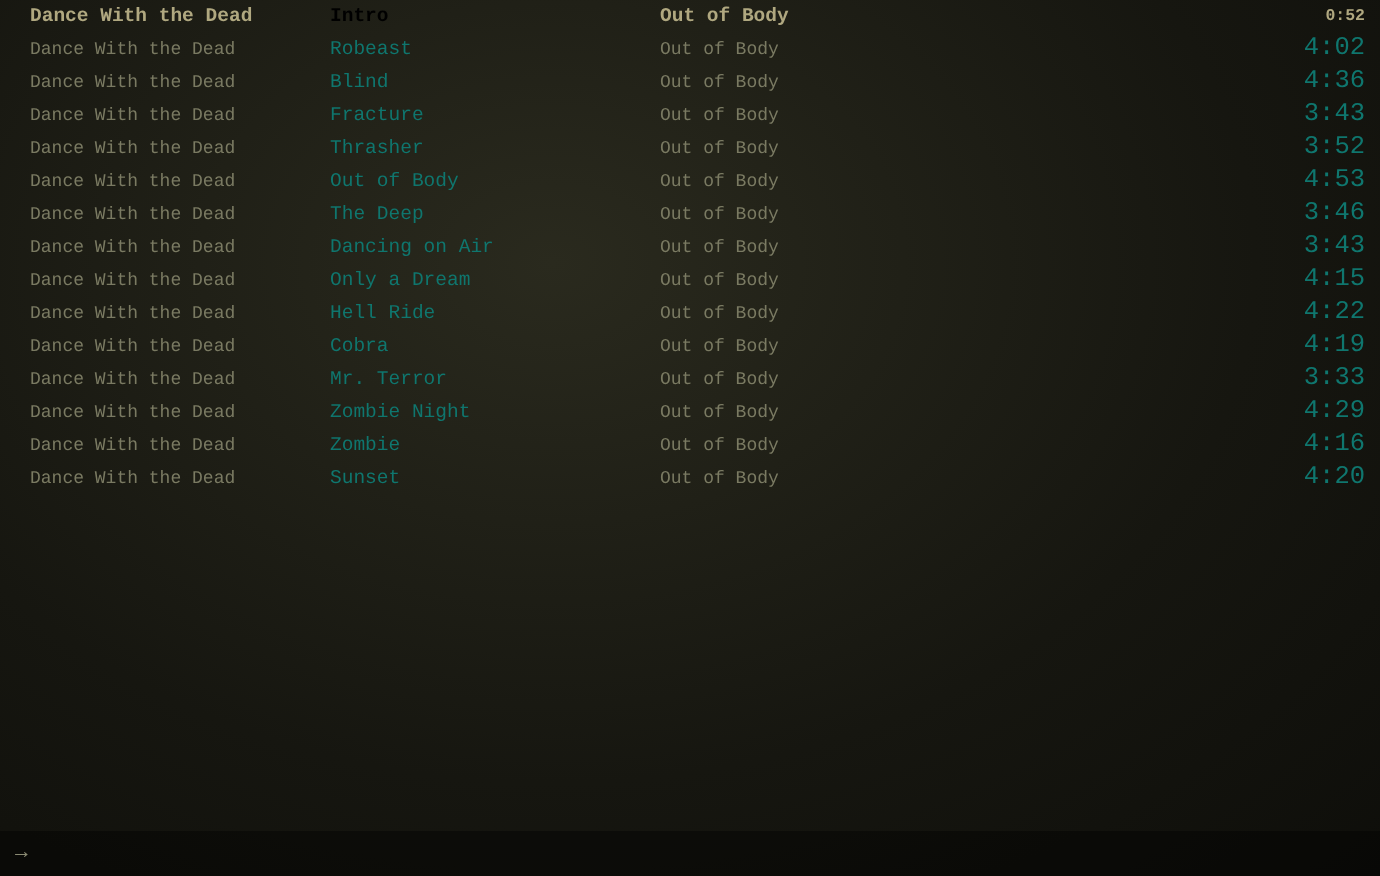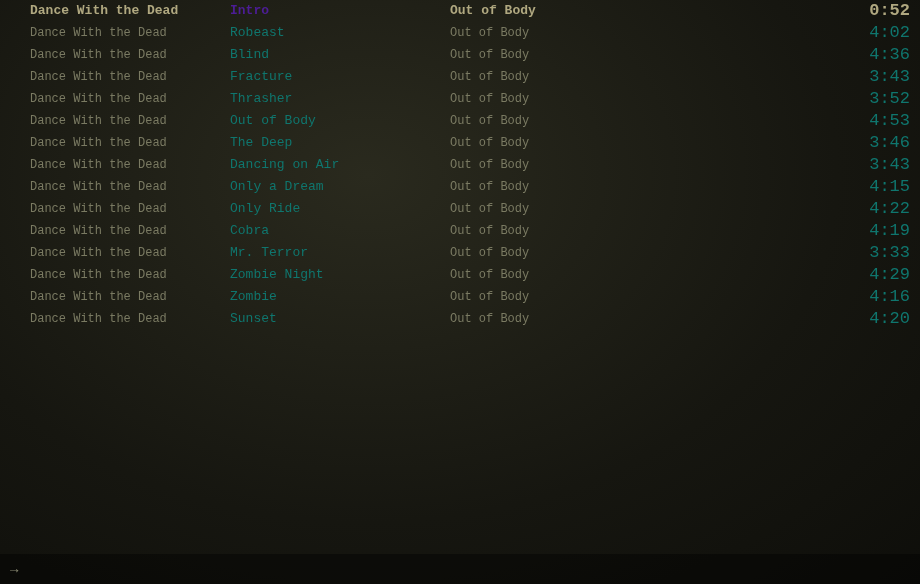--- a/index.html
+++ b/index.html
@@ -20,25 +20,24 @@
     }
 
     .track-list {
       padding: 0;
       width: 100%;
     }
 
     .track-row {
       display: flex;
       align-items: flex-start;
-      padding: 2px 10px 2px 10px;
+      padding: 2px 10px 2px 20px;
       font-size: 13px;
       line-height: 18px;
       border-bottom: none;
-      margin-left: 20px;
     }
 
     .track-row:first-child {
       color: #b0a880;
       font-weight: bold;
     }
 
     .col-artist {
       width: 200px;
       min-width: 200px;
@@ -52,21 +51,21 @@
     }
 
     .col-title {
       width: 220px;
       min-width: 220px;
       color: #0f766e;
       font-size: 13px;
     }
 
     .track-row:first-child .col-title {
-      color: #4c1d95;
+      color: #000000;
     }
 
     .col-album {
       flex: 1;
       color: #7a7a62;
       font-size: 12px;
     }
 
     .track-row:first-child .col-album {
       color: #b0a880;
@@ -76,21 +75,21 @@
     .col-duration {
       width: 60px;
       min-width: 60px;
       text-align: right;
       color: #0f766e;
       font-size: 17px;
     }
 
     .track-row:first-child .col-duration {
       color: #b0a880;
-      font-size: 17px;
+      font-size: 11px;
     }
 
     .bottom-bar {
       position: absolute;
       bottom: 0;
       left: 0;
       right: 0;
       height: 30px;
       background: rgba(0,0,0,0.4);
       display: flex;
@@ -156,21 +155,21 @@
       <div class="col-duration">3:43</div>
     </div>
     <div class="track-row">
       <div class="col-artist">Dance With the Dead</div>
       <div class="col-title">Only a Dream</div>
       <div class="col-album">Out of Body</div>
       <div class="col-duration">4:15</div>
     </div>
     <div class="track-row">
       <div class="col-artist">Dance With the Dead</div>
-      <div class="col-title">Only Ride</div>
+      <div class="col-title">Hell Ride</div>
       <div class="col-album">Out of Body</div>
       <div class="col-duration">4:22</div>
     </div>
     <div class="track-row">
       <div class="col-artist">Dance With the Dead</div>
       <div class="col-title">Cobra</div>
       <div class="col-album">Out of Body</div>
       <div class="col-duration">4:19</div>
     </div>
     <div class="track-row">

